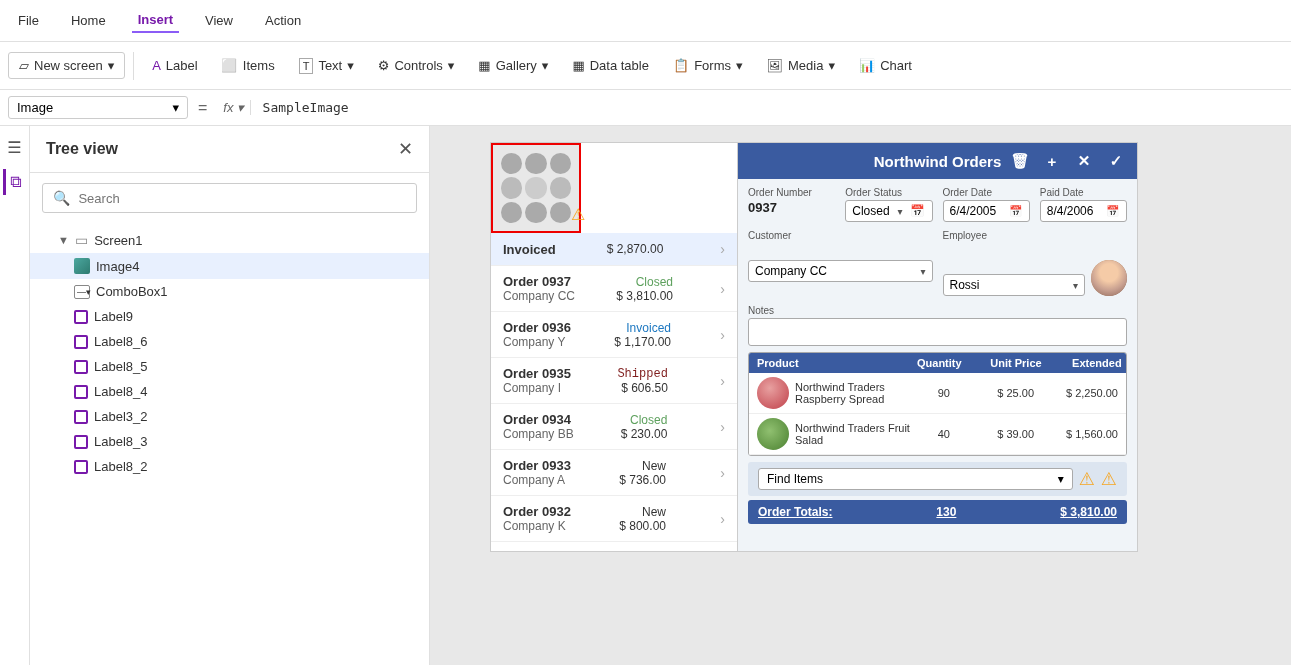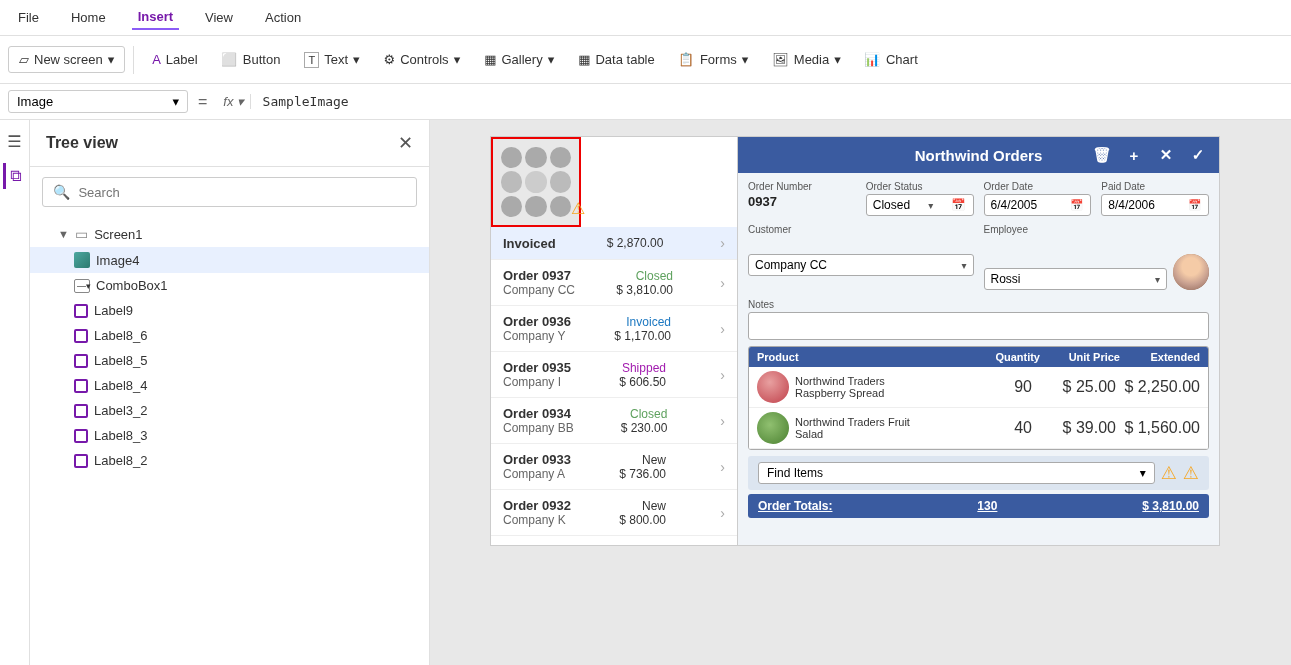--- a/index.html
+++ b/index.html
@@ -2,21 +2,21 @@
 <html><head>
   <meta charset="utf-8">
   <style>
     * { box-sizing: border-box; margin: 0; padding: 0; font-family: 'Segoe UI', Arial, sans-serif; }
     body { width: 1291px; height: 665px; overflow: hidden; background: #f3f2f1; }
 
     
     .menu-bar {
       display: flex;
       align-items: center;
-      height: 36px;
+      height: 42px;
       background: #fff;
       border-bottom: 1px solid #e0e0e0;
       padding: 0 12px;
       gap: 20px;
     }
     .menu-item {
       font-size: 13px;
       color: #333;
       cursor: pointer;
       padding: 4px 6px;
@@ -235,42 +235,42 @@
       padding: 8px 12px 8px 12px;
       border-bottom: 1px solid #eee;
       cursor: pointer;
     }
     .order-info { display: flex; flex-direction: column; }
     .order-number { font-size: 13px; font-weight: 600; color: #333; }
     .order-company { font-size: 12px; color: #666; }
     .order-right { display: flex; flex-direction: column; align-items: flex-end; }
     .order-status-invoiced { font-size: 12px; color: #1d78c1; }
     .order-status-closed { font-size: 12px; color: #5ea15e; }
-    .order-status-shipped { font-size: 12px; color: #a21caf; }
+    .order-status-shipped { font-size: 12px; color: #7f1d1d; font-family: Liberation Mono, monospace; }
     .order-status-new { font-size: 12px; color: #333; }
     .order-amount { font-size: 12px; color: #333; }
     .order-chevron { font-size: 14px; color: #aaa; margin-left: 6px; }
 
     
     .order-item-first {
       display: flex;
       align-items: center;
       justify-content: space-between;
       padding: 8px 12px;
       border-bottom: 1px solid #eee;
       background: #e8f0fe;
       margin-top: 90px;
     }
 
     
     .app-right {
       position: absolute;
       left: 248px;
       top: 0;
-      width: 482px;
+      width: 400px;
       height: 410px;
       background: #f0f4f8;
       border: 1px solid #ccc;
       border-left: none;
     }
 
     .detail-header {
       background: #3a5ba0;
       height: 36px;
       display: flex;
@@ -377,21 +377,21 @@
     .table-row {
       display: grid;
       grid-template-columns: 160px 1fr 80px 80px;
       border-bottom: 1px solid #eee;
       background: #fff;
       align-items: center;
       padding: 4px 8px;
       gap: 4px;
     }
     .table-cell { font-size: 11px; color: #333; }
-    .table-cell-right { font-size: 16px; color: #333; text-align: right; }
+    .table-cell-right { font-size: 11px; color: #333; text-align: right; }
     .table-thumb {
       width: 32px;
       height: 32px;
       border-radius: 50%;
       flex-shrink: 0;
     }
     .thumb-red { background: radial-gradient(circle at 40% 35%, #e8a0a0, #c0404a); }
     .thumb-green { background: radial-gradient(circle at 40% 40%, #90c070, #4a8030); }
     .table-product-cell { display: flex; align-items: center; gap: 6px; }
 
@@ -447,21 +447,21 @@
     <span>New screen</span>
     <span>▾</span>
   </button>
   <div class="toolbar-divider"></div>
   <button class="toolbar-btn">
     <span style="color:#7719aa;">A</span>
     <span>Label</span>
   </button>
   <button class="toolbar-btn">
     <span>⬜</span>
-    <span>Button</span>
+    <span>Items</span>
   </button>
   <button class="toolbar-btn">
     <span style="border:1px solid #aaa;padding:1px 3px;font-size:11px;">T</span>
     <span>Text</span>
     <span>▾</span>
   </button>
   <button class="toolbar-btn">
     <span>⚙</span>
     <span>Controls</span>
     <span>▾</span>

